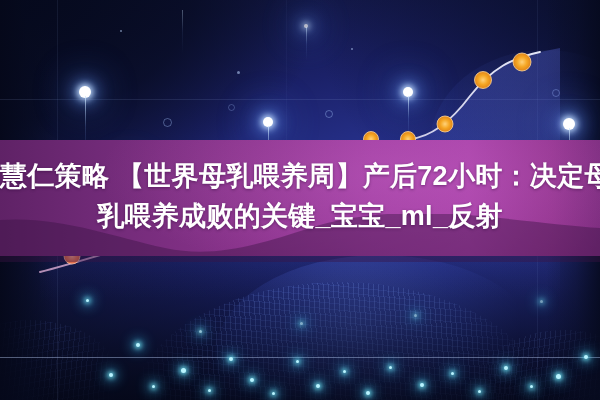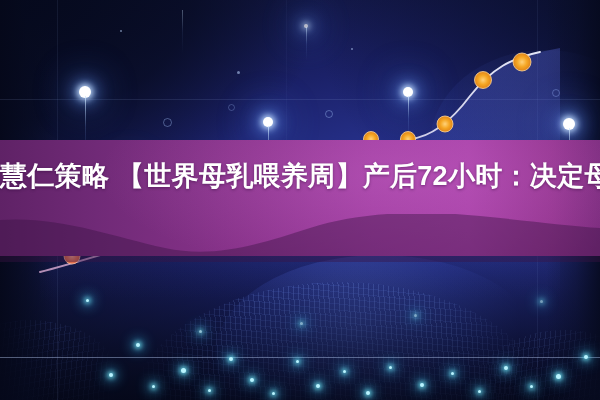--- a/index.html
+++ b/index.html
@@ -231,14 +231,15 @@
 
   <svg class="banner-wave" style="top:214px;height:48px;" viewBox="0 0 600 48" preserveAspectRatio="none">
     <path d="M0,6 C 60,2 110,22 165,34 C 215,45 260,30 310,14 C 360,-2 420,-4 480,2 C 530,7 570,12 600,14 L600,48 L0,48 Z" fill="rgba(58,18,66,.42)"></path>
   </svg>
 
   <svg class="banner-wave" style="top:244px;height:22px;" viewBox="0 0 600 22" preserveAspectRatio="none">
     <path d="M0,0 L600,0 L600,11 C 520,13 420,14 300,13 C 190,12 90,11 0,12 Z" fill="rgba(0,0,0,0)"></path>
   </svg>
 
   <div class="title" id="title-l1">慧仁策略 【世界母乳喂养周】产后72小时：决定母</div>
+  <div class="title" id="title-l2">乳喂养成败的关键_宝宝_ml_反射</div>
 
 </div>
 
 </body></html>

